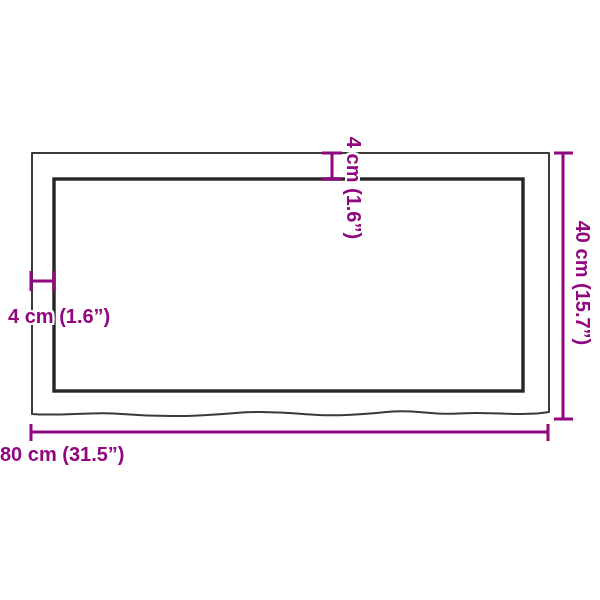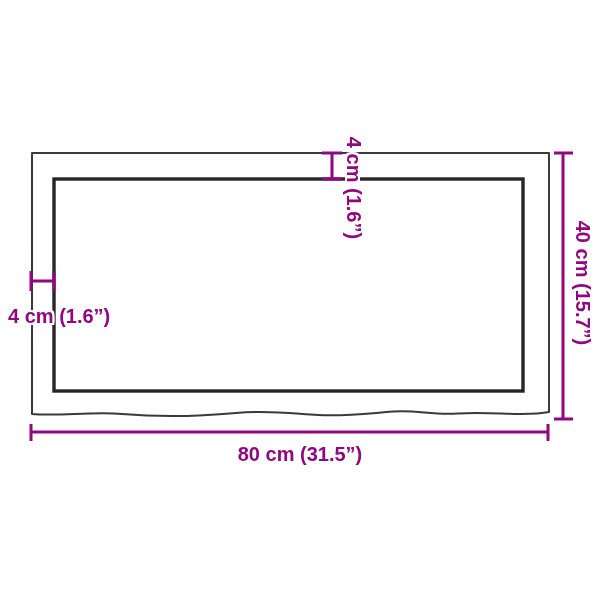--- a/index.html
+++ b/index.html
@@ -28,21 +28,21 @@
     white-space:nowrap;
     text-shadow:
       -2px 0 0 #fff, 2px 0 0 #fff, 0 -2px 0 #fff, 0 2px 0 #fff,
       -2px -2px 0 #fff, 2px 2px 0 #fff, -2px 2px 0 #fff, 2px -2px 0 #fff,
       -1px -1px 0 #fff, 1px 1px 0 #fff, -1px 1px 0 #fff, 1px -1px 0 #fff;
   }
   .rot90{
     transform:translate(-50%,-50%) rotate(90deg);
     transform-origin:center center;
   }
-  #label-width-bottom{left:0;top:444px;width:600px;text-align:center;}
+  #label-width-bottom{left:0;top:444px;width:600px;}
   #label-thickness-left{left:8px;top:306px;}
   #label-thickness-top{left:354px;top:188px;}
   #label-height-right{left:583px;top:283px;}
 </style>
 </head>
 <body>
 
 <div id="stage">
 
   <svg width="600" height="600" viewBox="0 0 600 600" aria-hidden="true">

